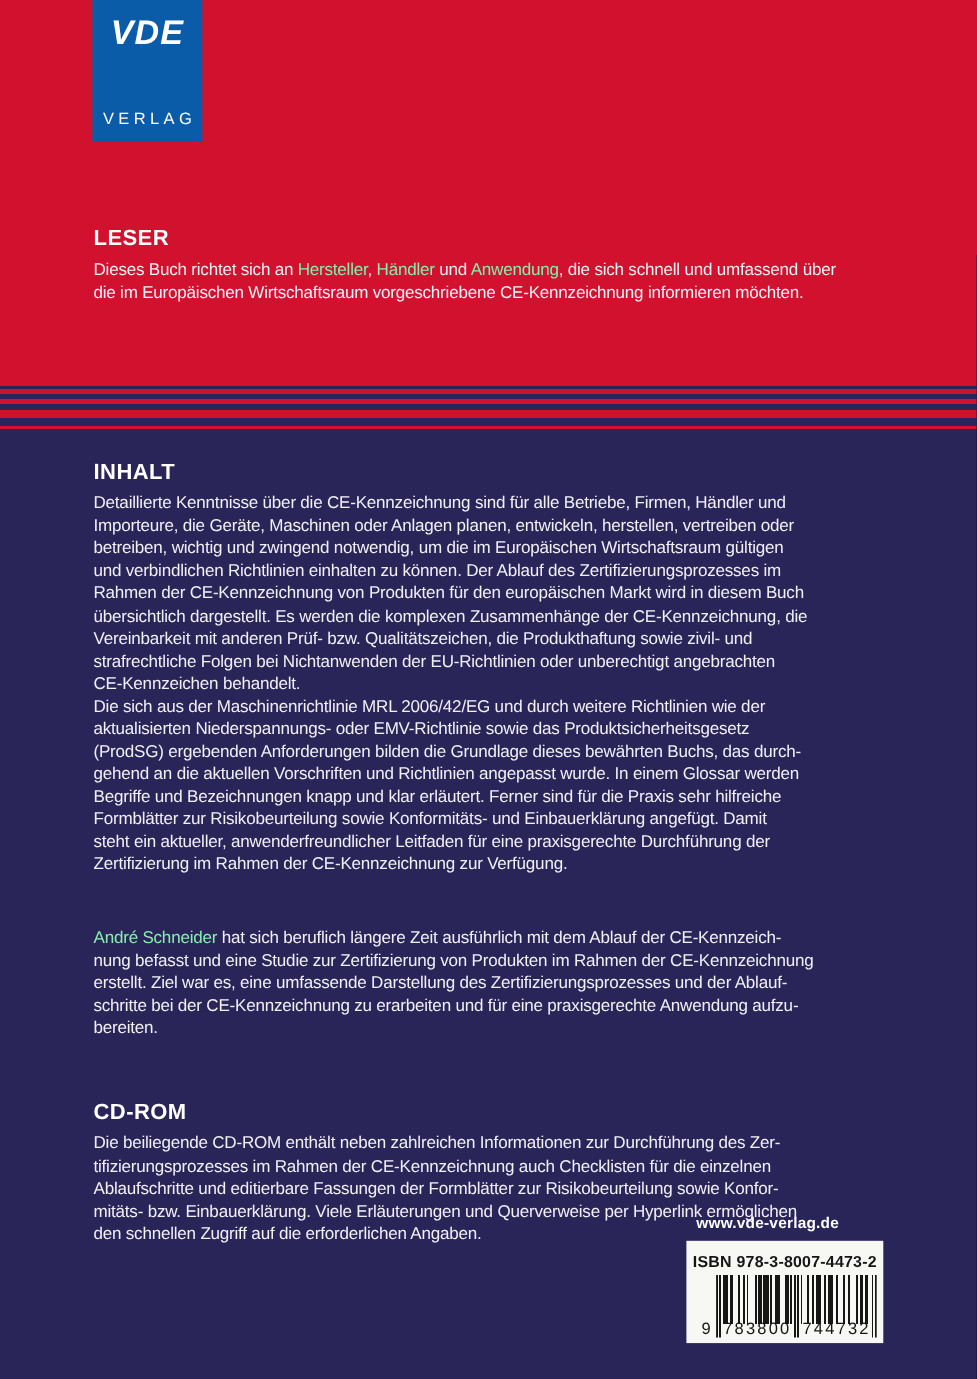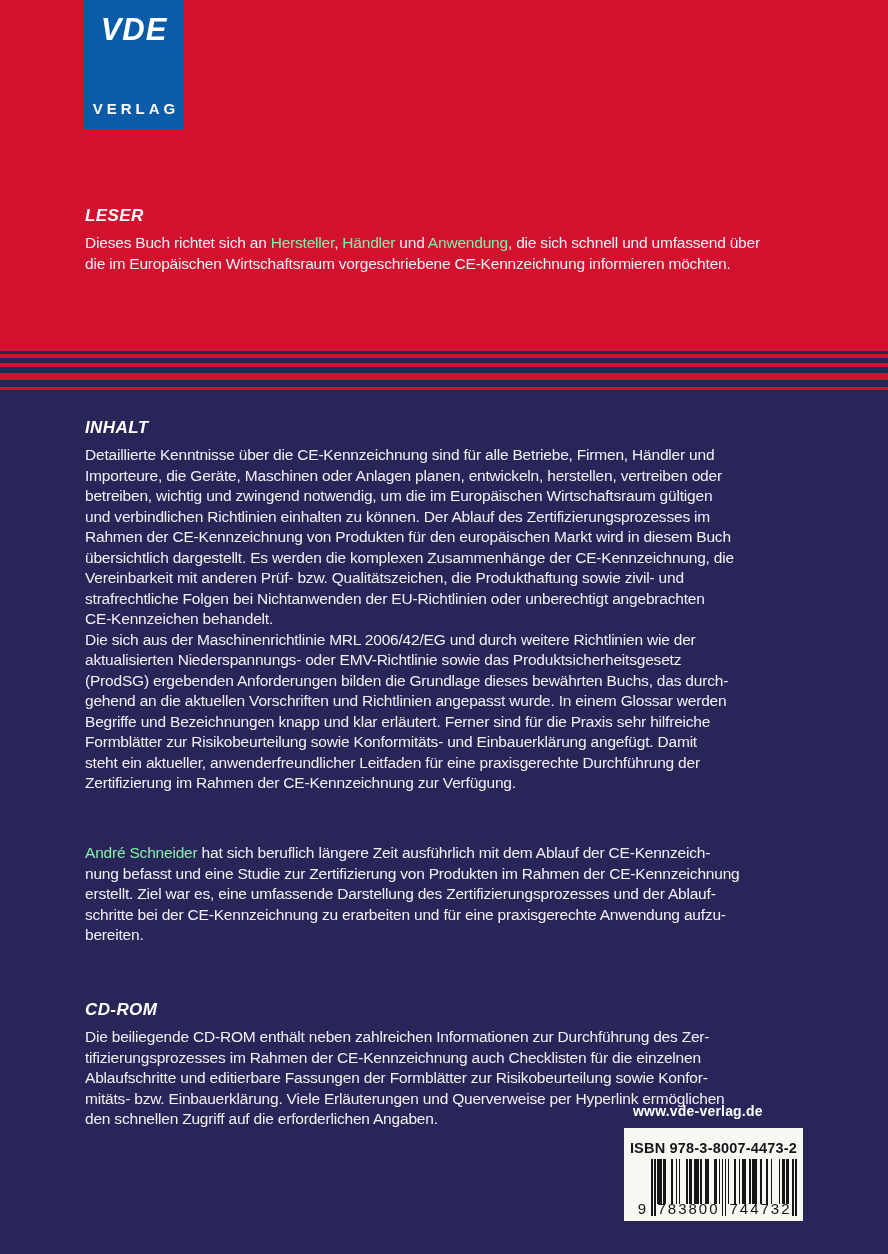--- a/index.html
+++ b/index.html
@@ -23,25 +23,25 @@
   .logo {
     position:absolute; left:84px; top:0; width:100px; height:129px;
     background:#0b5ca8; color:#ffffff; text-align:center;
   }
   .logo-vde {
     margin-top:13px; font-size:31px; line-height:34px;
     font-weight:bold; font-style:italic; letter-spacing:1px;
   }
   .logo-verlag {
     position:absolute; bottom:12px; left:0; width:100%;
-    font-size:15px; font-weight:700; letter-spacing:4px; text-indent:4px;
+    font-size:15px; font-weight:400; letter-spacing:4px; text-indent:4px;
   }
   
   .section { position:absolute; left:85px; width:732px; color:#ffffff; }
-  .sec-heading { font-size:17px; font-weight:bold; letter-spacing:0.4px; margin:0 0 7px 0; color:#ffffff;font-style:italic; }
+  .sec-heading { font-size:20px; font-weight:bold; letter-spacing:0.4px; margin:0 0 7px 0; color:#ffffff; }
   .body-text {
     font-size:15.5px; line-height:20.5px; letter-spacing:-0.2px;
     color:#f1f0f6; white-space:pre-line; margin:0;
   }
   .b { font-weight:normal; color:#86efac; }
   .sec-leser  { top:206px; }
   .sec-inhalt { top:418px; }
   .inhalt-p2 { margin-top:0; }
   .sec-autor  { top:843px; }
   .sec-cdrom  { top:1000px; }

